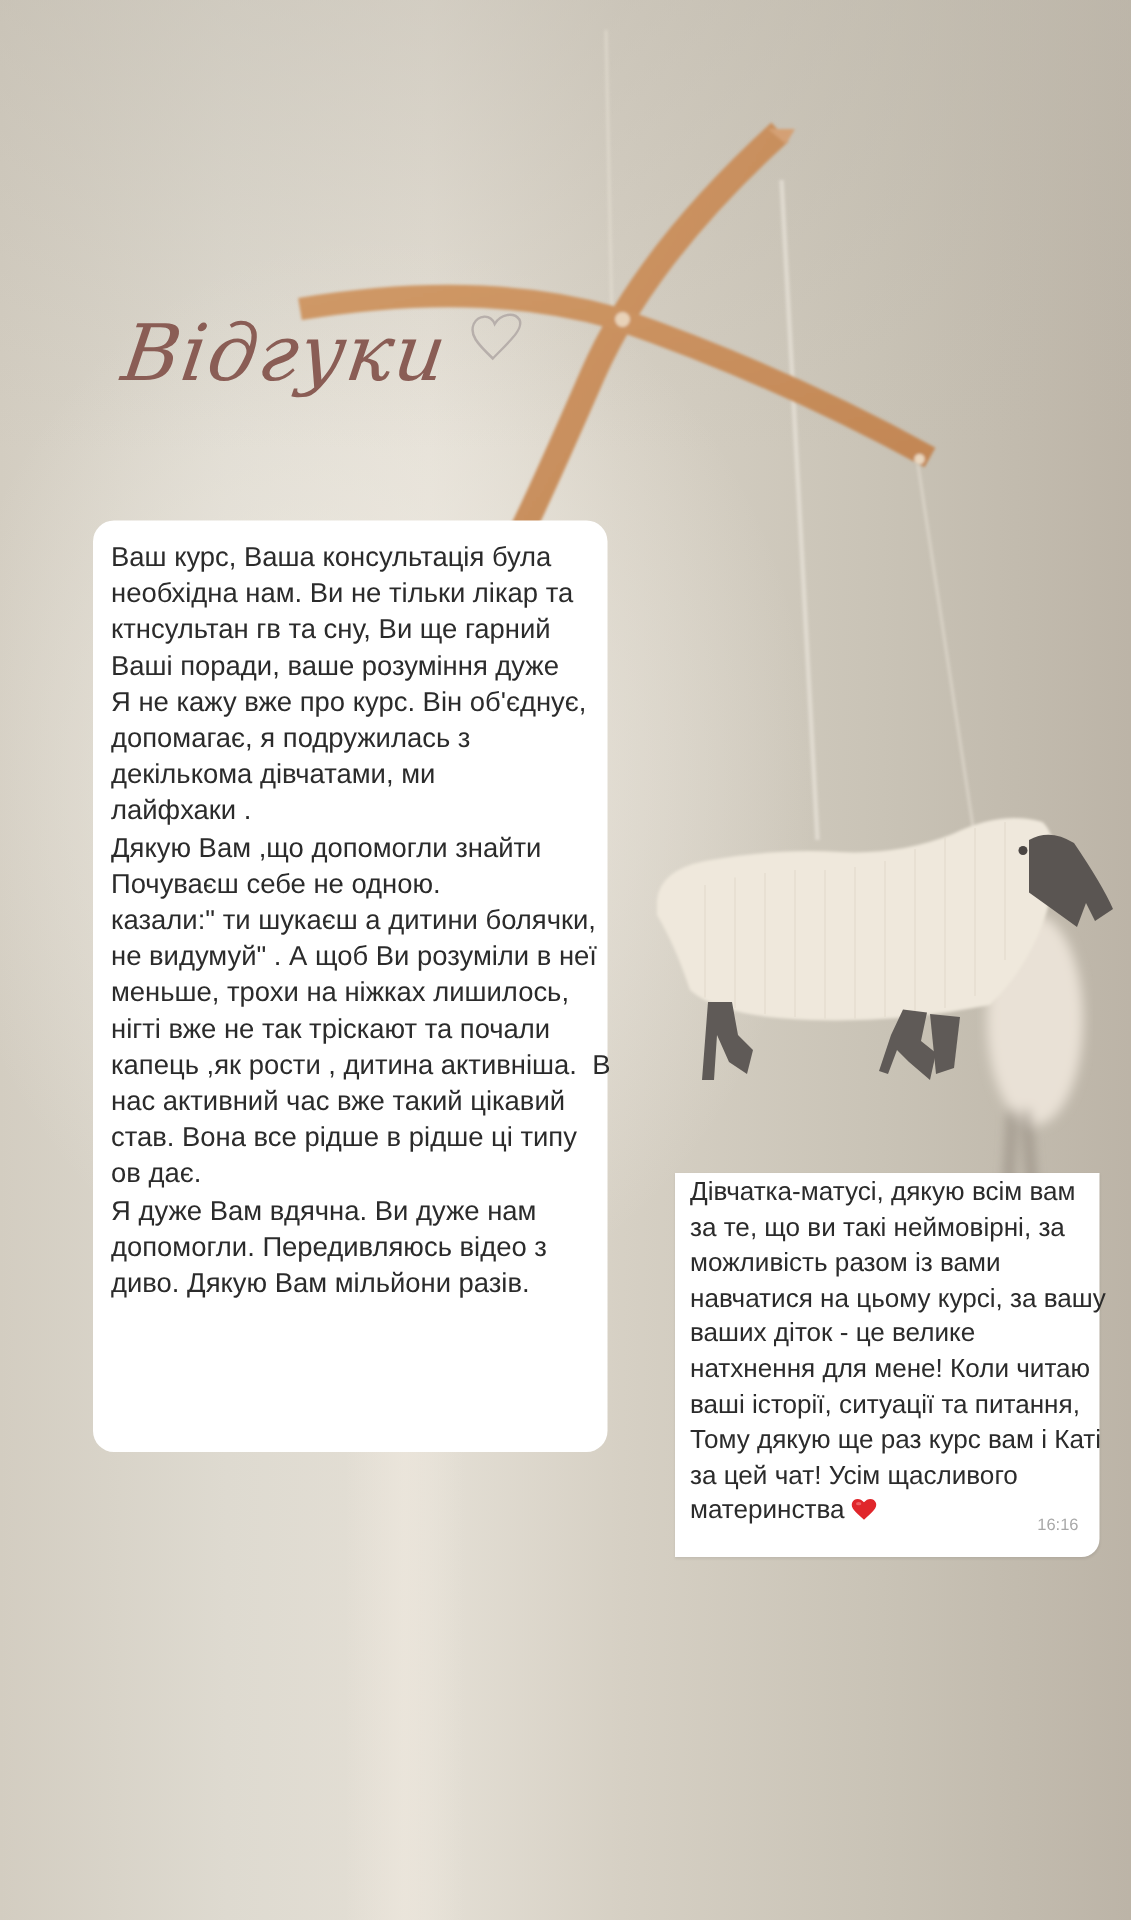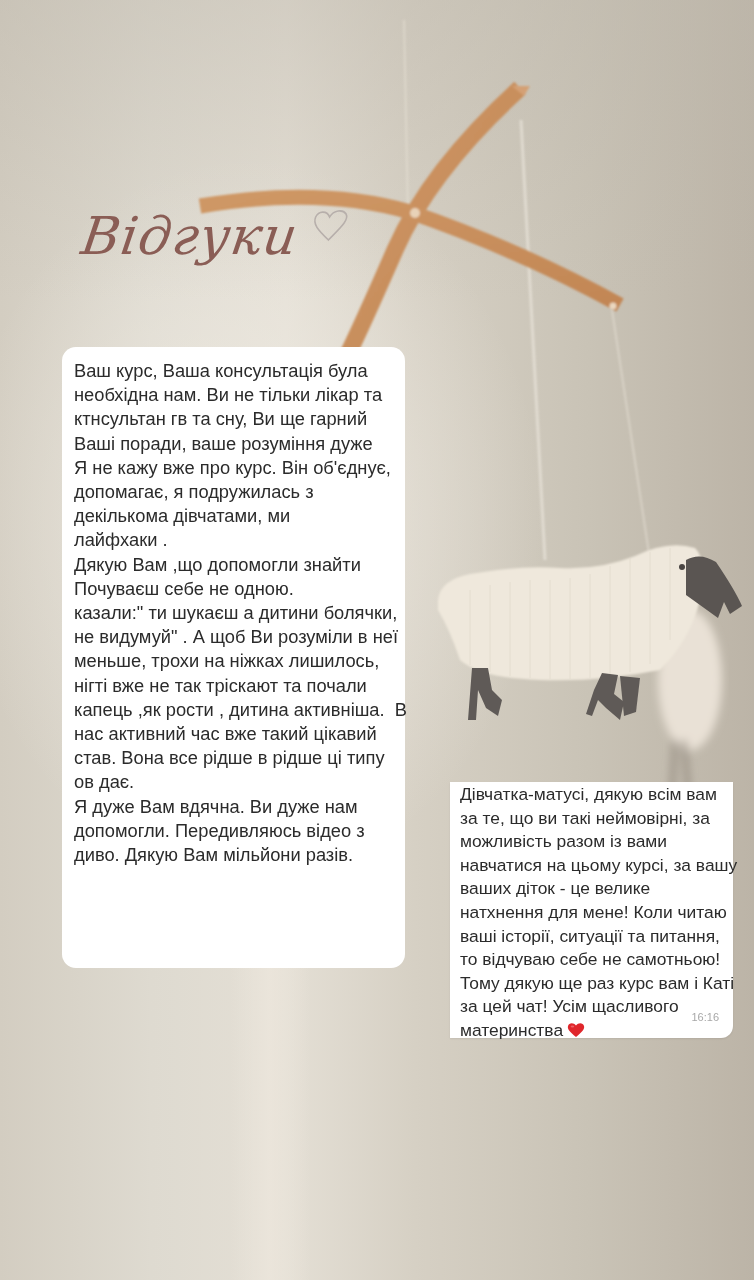--- a/index.html
+++ b/index.html
@@ -153,21 +153,20 @@
 </div>
 
 <div class="card card-2">
   <span class="line">Дівчатка-матусі, дякую всім вам</span>
   <span class="line">за те, що ви такі неймовірні, за</span>
   <span class="line">можливість разом із вами</span>
   <span class="line">навчатися на цьому курсі, за вашу</span>
   <span class="line">ваших діток - це велике</span>
   <span class="line">натхнення для мене! Коли читаю</span>
   <span class="line">ваші історії, ситуації та питання,</span>
-  <span class="line">то відчуваю себе не самотньою!</span>
   <span class="line">Тому дякую ще раз курс вам і Каті</span>
   <span class="line">за цей чат! Усім щасливого</span>
   <span class="last-row"><span>материнства</span><svg class="heart-emoji" viewBox="0 0 20 18">
         <path d="M 10 17 C 3 11 0 8 1 4.5 C 2 1 7 0 10 4 C 13 0 18 1 19 4.5 C 20 8 17 11 10 17 Z" fill="#e0262b"></path>
         <ellipse cx="6" cy="5" rx="2" ry="1.2" fill="#f27a7d" opacity="0.7"></ellipse>
       </svg></span>
   <span class="timestamp">16:16</span>
 </div>
 
 </body></html>

